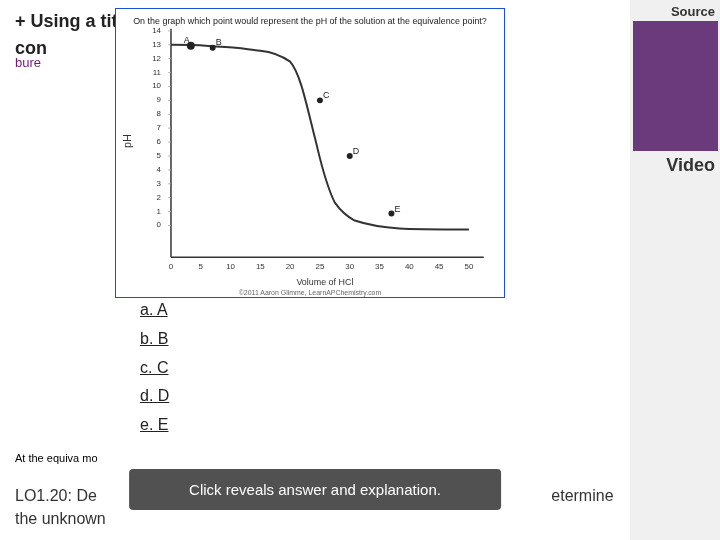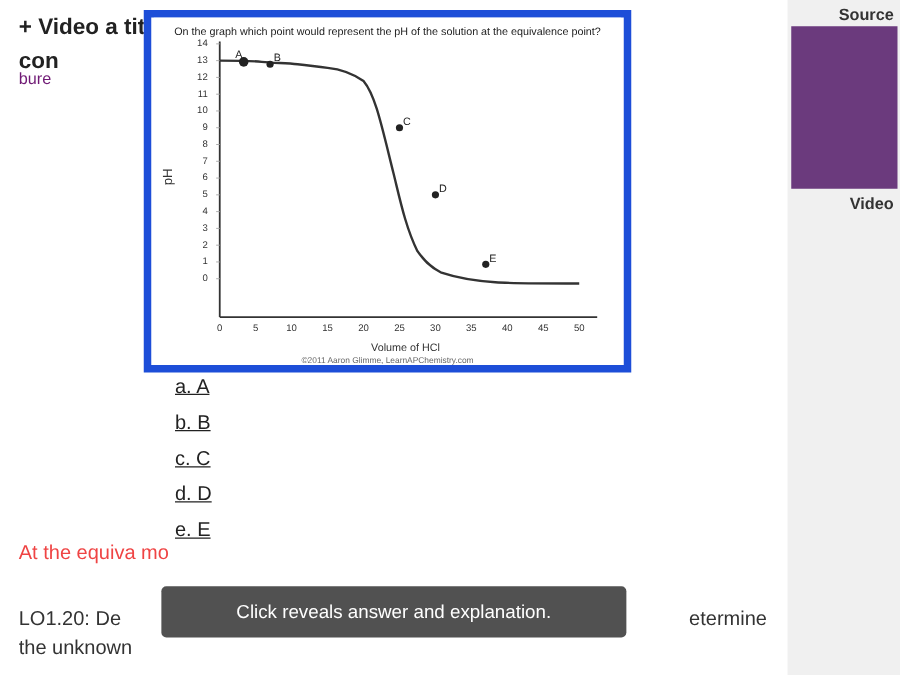--- a/index.html
+++ b/index.html
@@ -35,21 +35,21 @@
     }
 
     
     .graph-container {
       position: absolute;
       top: 8px;
       left: 115px;
       width: 390px;
       height: 290px;
       background: #fff;
-      border: 6px solid #1d4ed8;
+      border: 1px solid #1d4ed8;
     }
 
     .graph-container svg {
       width: 100%;
       height: 100%;
     }
 
     
     .answer-choices {
       position: absolute;
@@ -113,21 +113,21 @@
     }
 
     .purple-block {
       background: #6b3a7d;
       width: 85px;
       height: 130px;
       margin-top: 2px;
     }
 
     .video-label {
-      font-size: 13px;
+      font-size: 18px;
       font-weight: bold;
       color: #333;
       margin-top: 4px;
       text-align: right;
       width: 100%;
       padding-right: 5px;
     }
 
     
     .acid-label {
@@ -145,21 +145,21 @@
 
 <div class="right-sidebar">
   <div class="source-label">Source</div>
   <div class="purple-block"></div>
   <div class="video-label">Video</div>
 </div>
 
 <div class="main-content">
 
   <div class="header-text">
-    <span>+ Video a </span><strong>titration</strong><span> to</span>
+    <span>+ Using a </span><strong>titration</strong><span> to</span>
   </div>
   <div class="header-text">
     <span>con</span>
   </div>
 
   <div style="position:absolute; top:55px; left:15px; font-size:13px; color:#701a75;">bure</div>
 
   <div class="graph-container">
     <svg viewBox="0 0 390 290" xmlns="http://www.w3.org/2000/svg">
 
@@ -251,21 +251,21 @@
 
   <div class="answer-choices">
     <div>a. A</div>
     <div>b. B</div>
     <div>c. C</div>
     <div>d. D</div>
     <div>e. E</div>
   </div>
 
 
-  <div style="position:absolute; bottom:88px; left:15px; font-size:16px; color:#ef4444; width:610px;">
+  <div style="position:absolute; bottom:76px; left:15px; font-size:11px; color:#000000; width:610px;">
     <span>At the equiva                                                   mo</span>
   </div>
 
   <div class="lo-text">
     <span>LO1.20: De</span>
     <span style="margin-left:450px;">etermine</span>
     <br>
     <span>the unknown</span>
   </div>
 

